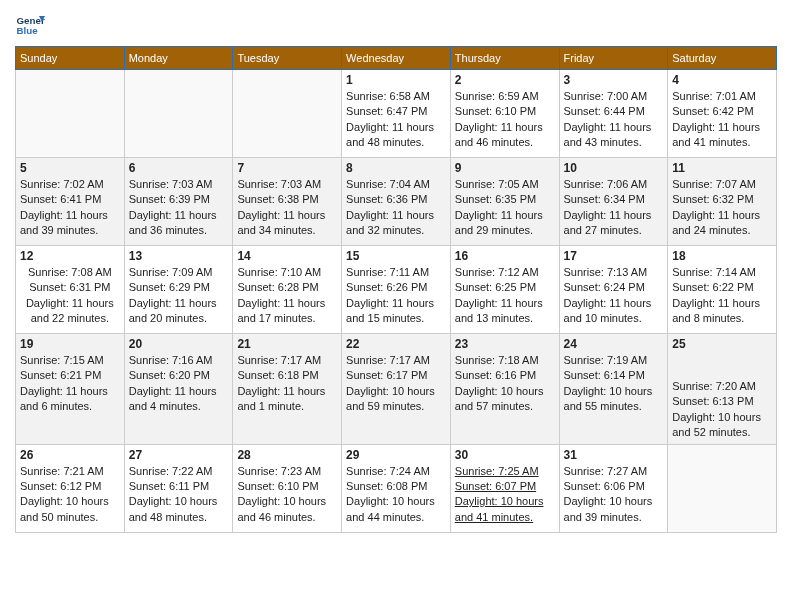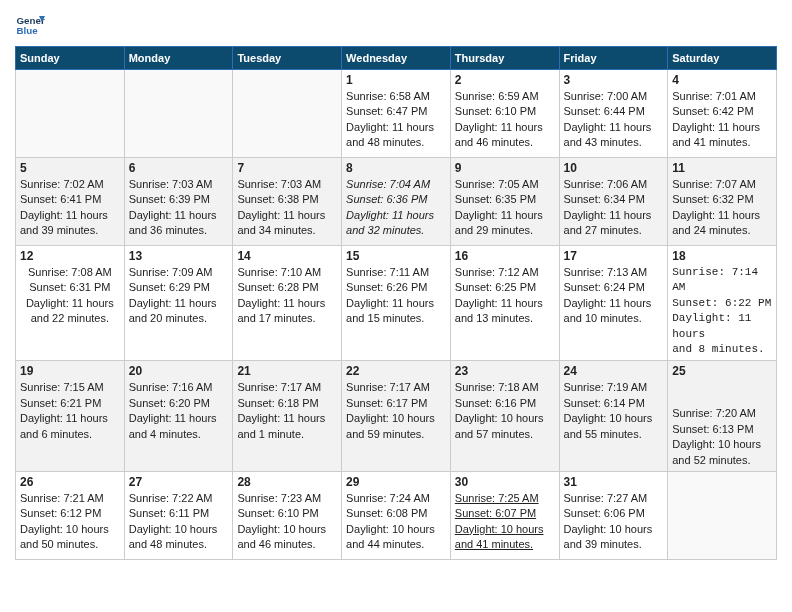--- a/index.html
+++ b/index.html
@@ -42,24 +42,24 @@
     .location {
       font-size: 13px;
       color: #444;
     }
     .calendar {
       width: 100%;
       border-collapse: collapse;
       table-layout: fixed;
     }
     .calendar thead tr th {
-      background: #0c4a6e;
+      background: #a16207;
       color: #fff;
       font-size: 11px;
-      font-weight: bold;
+      font-weight: normal;
       padding: 5px 4px;
       text-align: left;
       border: 1px solid #2e6db4;
     }
     .calendar tbody tr td {
       vertical-align: top;
       border: 1px solid #ccc;
       padding: 3px 4px;
       font-size: 9.5px;
       color: #222;
@@ -165,21 +165,21 @@
           </td>
           <td>
             <span class="day-number">7</span>
             <div class="day-info" style="white-space: pre-line;">Sunrise: 7:03 AM
 Sunset: 6:38 PM
 Daylight: 11 hours
 and 34 minutes.</div>
           </td>
           <td>
             <span class="day-number">8</span>
-            <div class="day-info" style="white-space: pre-line; font-style: italic;">Sunrise: 7:04 AM
+            <div class="day-info" style="white-space: pre-line;">Sunrise: 7:04 AM
 Sunset: 6:36 PM
 Daylight: 11 hours
 and 32 minutes.</div>
           </td>
           <td>
             <span class="day-number">9</span>
             <div class="day-info" style="white-space: pre-line;">Sunrise: 7:05 AM
 Sunset: 6:35 PM
 Daylight: 11 hours
 and 29 minutes.</div>
@@ -237,21 +237,21 @@
           </td>
           <td>
             <span class="day-number">17</span>
             <div class="day-info" style="white-space: pre-line;">Sunrise: 7:13 AM
 Sunset: 6:24 PM
 Daylight: 11 hours
 and 10 minutes.</div>
           </td>
           <td>
             <span class="day-number">18</span>
-            <div class="day-info" style="white-space: pre-line; font-family: Liberation Mono, monospace;">Sunrise: 7:14 AM
+            <div class="day-info" style="white-space: pre-line;">Sunrise: 7:14 AM
 Sunset: 6:22 PM
 Daylight: 11 hours
 and 8 minutes.</div>
           </td>
         </tr>
         <tr>
           <td>
             <span class="day-number">19</span>
             <div class="day-info" style="white-space: pre-line;">Sunrise: 7:15 AM
 Sunset: 6:21 PM

